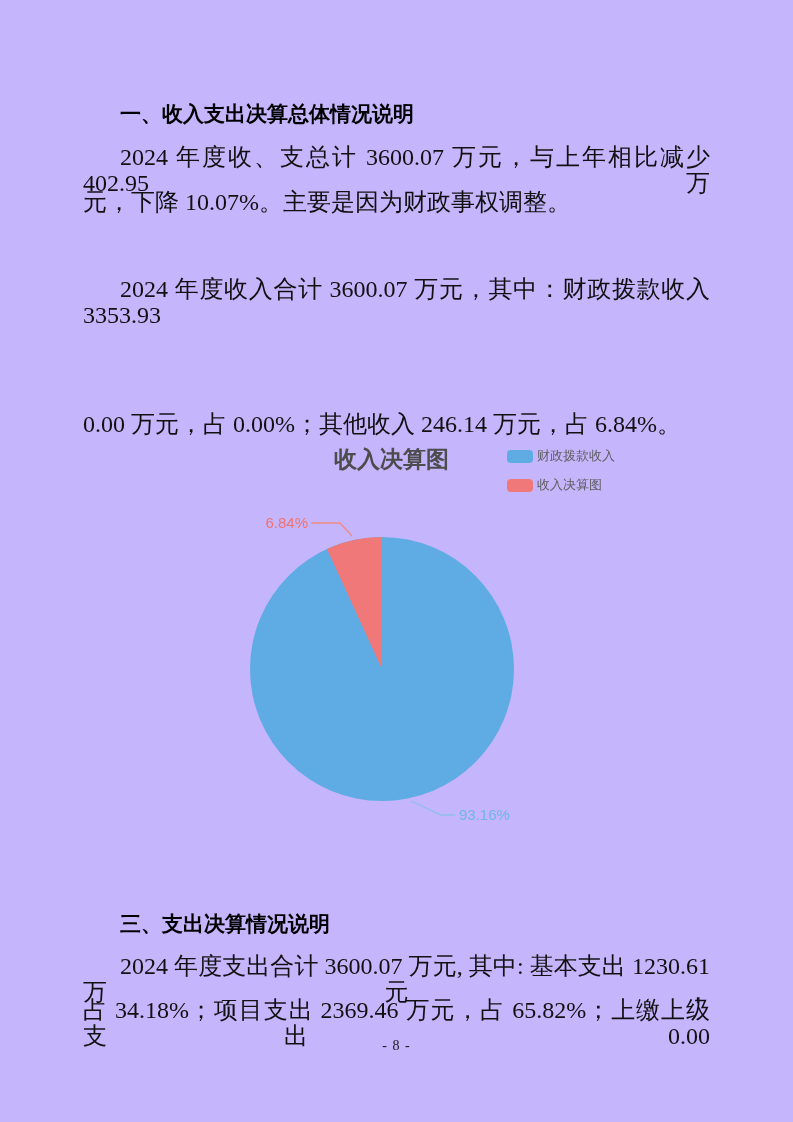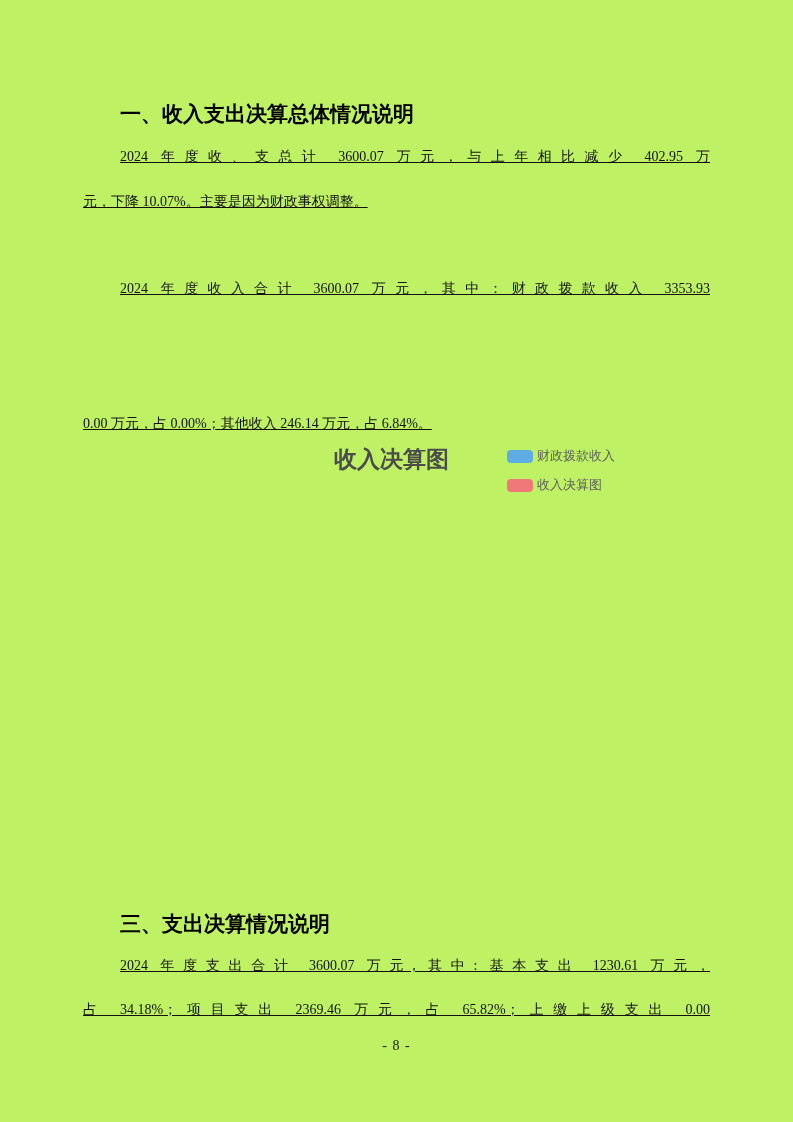--- a/index.html
+++ b/index.html
@@ -4,30 +4,29 @@
 <style>
   * { margin: 0; padding: 0; box-sizing: border-box; }
   html, body { background: #ffffff; }
   body {
     width: 793px; height: 1122px;
     font-family: "Liberation Serif", "DejaVu Serif", serif;
     color: #111;
     position: relative;
     overflow: hidden;
   }
-  .page { position: absolute; inset: 0; background: #bef264; }
+  .page { position: absolute; inset: 0; background: #c4b5fd; }
 
   
   .doc-col { position: absolute; left: 83px; width: 627px; top: 0; height: 1122px; }
   .line {
     position: absolute; left: 0; right: 0;
     height: 26px; line-height: 26px;
-    font-size: 14px;
+    font-size: 24px;
     white-space: nowrap;
-    text-decoration: underline;
   }
   .just { text-align: justify; text-align-last: justify; white-space: normal; }
   .ind { text-indent: 37px; }
   .heading {
     position: absolute; left: 0; right: 0;
     height: 26px; line-height: 26px;
     font-size: 21px; font-weight: bold;
     font-family: "Liberation Sans", "DejaVu Sans", sans-serif;
     text-indent: 37px; color: #000;
     white-space: nowrap;
@@ -88,16 +87,30 @@
     <div class="legend-row">
       <span class="legend-swatch sw-blue"></span>
       <span class="legend-label">财政拨款收入</span>
     </div>
     <div class="legend-row">
       <span class="legend-swatch sw-red"></span>
       <span class="legend-label">收入决算图</span>
     </div>
   </div>
 
+  <div class="pie-wrap">
+    <svg width="500" height="350" viewBox="0 0 500 350">
+
+      <circle cx="232" cy="169" r="132" fill="#5FABE4"></circle>
+
+      <path d="M232 169 L232 37 A132 132 0 0 0 177 49 Z" fill="#F07878"></path>
+
+      <polyline points="202,36 190,23 161,23" fill="none" stroke="#F08A86" stroke-width="1.3"></polyline>
+      <text class="pct-label" x="158" y="28" text-anchor="end" fill="#F0736E">6.84%</text>
+
+      <polyline points="261,301 291,315 305,315" fill="none" stroke="#8CC1EB" stroke-width="1.3"></polyline>
+      <text class="pct-label" x="309" y="320" text-anchor="start" fill="#72B5E8">93.16%</text>
+    </svg>
+  </div>
 
   <div class="footer">- 8 -</div>
 
 </div>
 
 </body></html>

